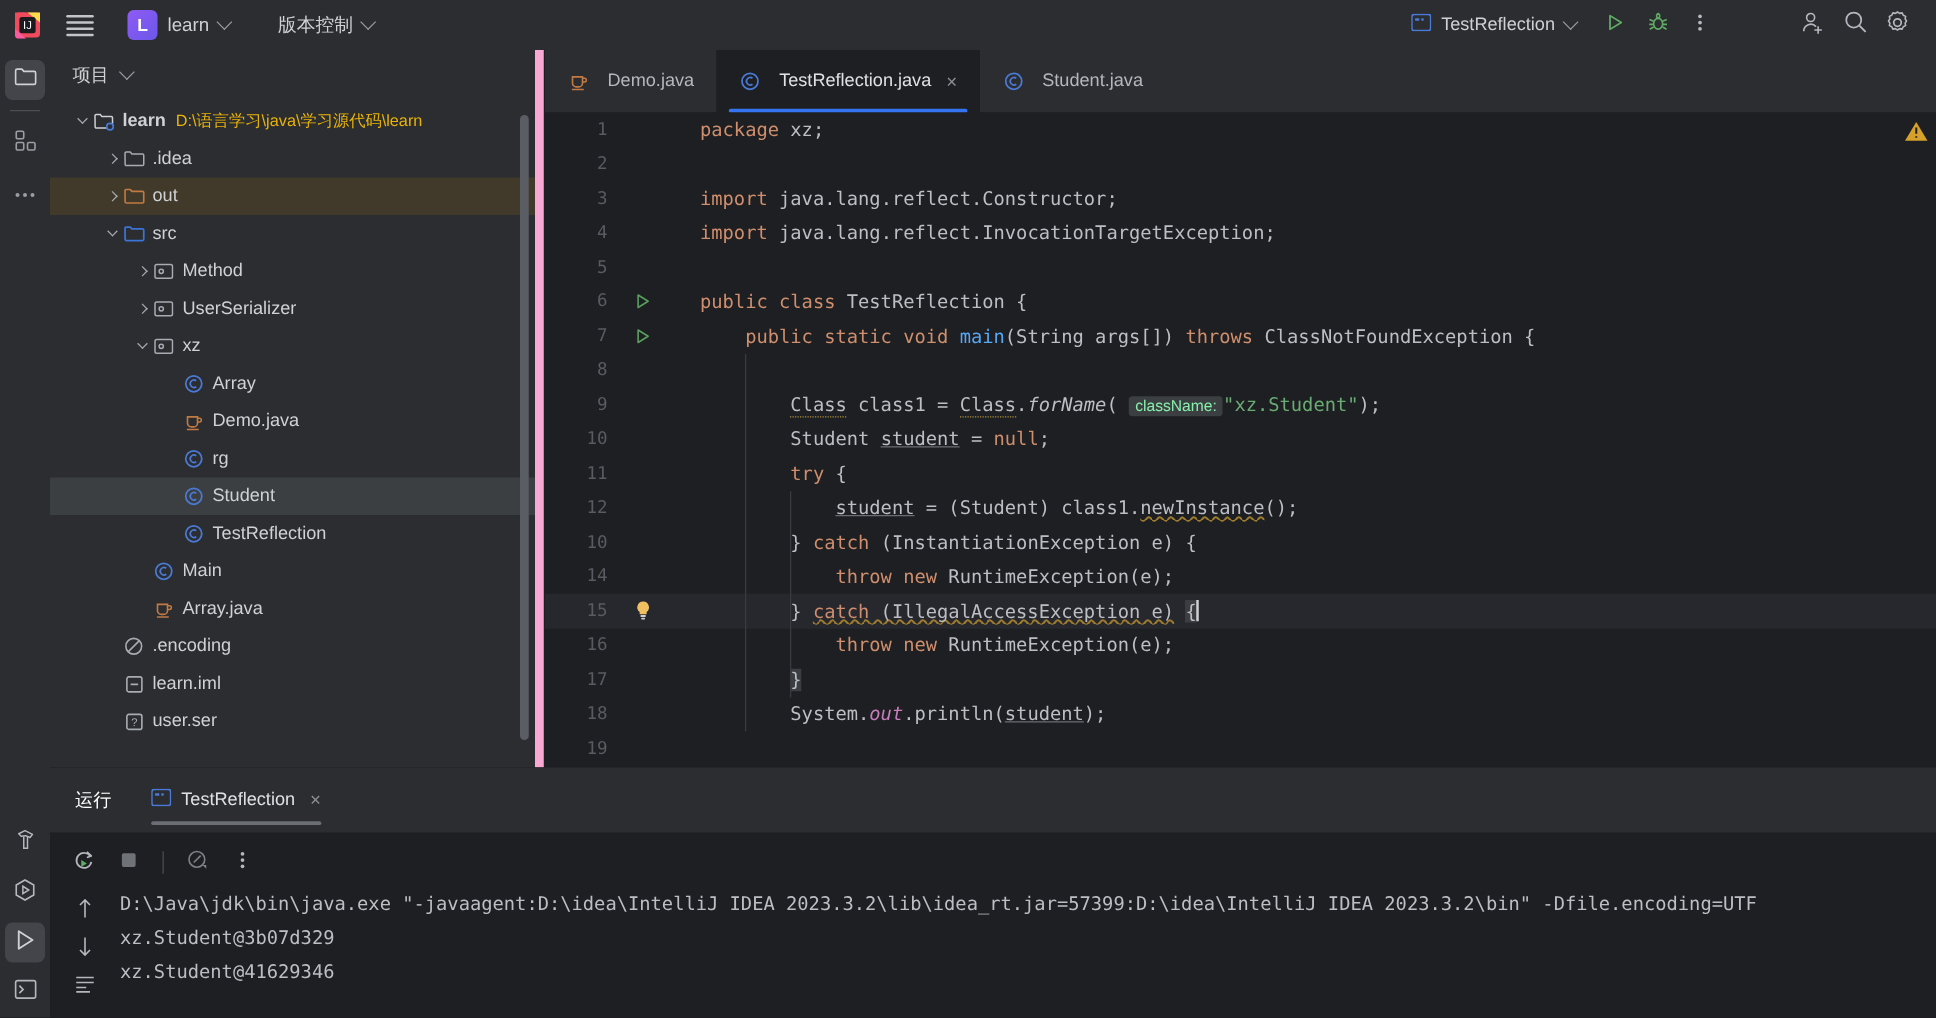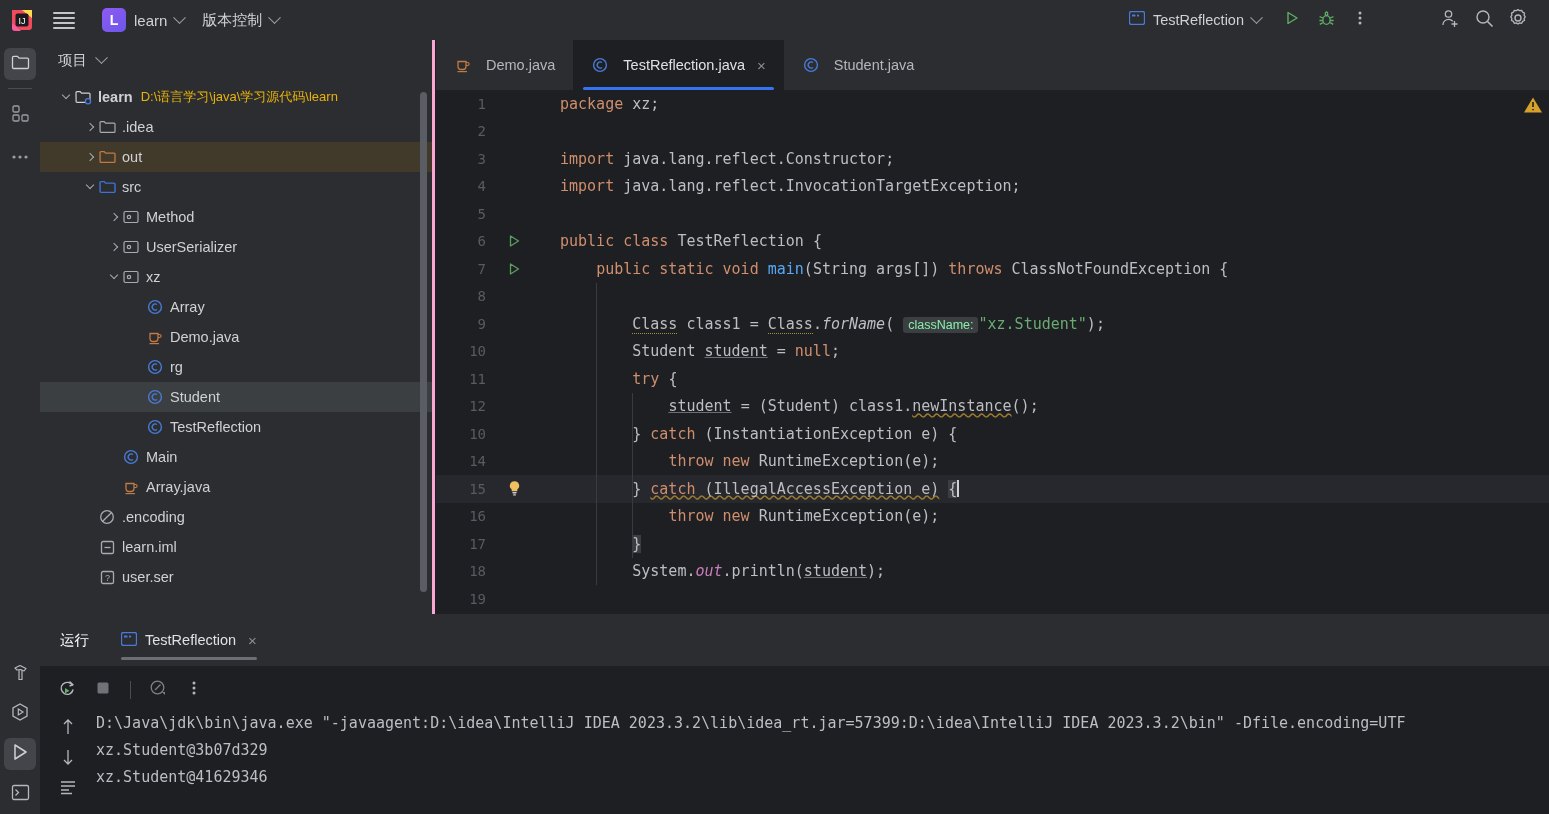--- a/index.html
+++ b/index.html
@@ -26,21 +26,21 @@
     display:flex; align-items:center; gap:8px; margin-left: 12px; padding: 3px 6px; border-radius:5px;
   }
   .proj-badge {
     width: 24px; height: 24px; border-radius: 5px;
     background: linear-gradient(135deg,#8f5bf5,#6b57e8);
     color:#fff; font-size: 14px; font-weight: 600;
     display:flex; align-items:center; justify-content:center;
   }
   .proj-name { font-size: 15px; color: #cfd1d5; }
   .chev { display:inline-block; width:9px; height:9px; border-right:1.6px solid #9a9da3; border-bottom:1.6px solid #9a9da3; transform: rotate(45deg) translate(-2px,-2px); }
-  .vcs-chip { display:flex; align-items:center; gap:8px; margin-left: 6px; padding: 3px 6px; border-radius:5px;text-align:center;}
+  .vcs-chip { display:flex; align-items:center; gap:8px; margin-left: 26px; padding: 3px 6px; border-radius:5px;text-align:center;}
   .vcs-name { font-size: 15px; color: #cfd1d5; }
 
   .tb-right { position:absolute; right:0; top:0; height:40px; display:flex; align-items:center; }
   .runcfg { display:flex; align-items:center; gap:8px; padding: 3px 8px; border-radius:5px; margin-right: 6px;}
   .runcfg-label { font-size: 14.5px; color:#cfd1d5; }
   .icon-btn { width: 34px; height: 34px; display:flex; align-items:center; justify-content:center; border-radius:5px; }
 
   
   .actbar {
     position:absolute; left:0; top:40px; width:40px; height:774px;
@@ -49,21 +49,21 @@
   }
   .act-item { width:32px; height:32px; margin-top:8px; border-radius:6px; display:flex; align-items:center; justify-content:center; }
   .act-item.active { background:#43454a; }
   .act-sep { width:24px; height:1px; background:#4a4d52; margin:8px 0 2px; }
   .act-bottom { margin-top:auto; display:flex; flex-direction:column; align-items:center; padding-bottom: 4px; }
 
   
   .projpanel {
     position:absolute; left:40px; top:40px; width:395px; height:574px;
     background:#2b2d30;
-    border-right: 3px solid #f9a8d4;
+    border-right: 7px solid #f9a8d4;
   }
   .proj-header { height:40px; display:flex; align-items:center; padding-left:18px; gap:10px; }
   .proj-header-title { font-size:14.5px; color:#cfd1d5; }
   .tree { position:absolute; top:42px; left:0; right:0; bottom:0; overflow:hidden; }
   .row {
     height:30px; display:flex; align-items:center; font-size:14.5px; color:#cfd1d5;
     white-space:nowrap; padding-right:8px;
   }
   .row.sel { background:#3c3f41; }
   .row.hl  { background:#413a2a; }

